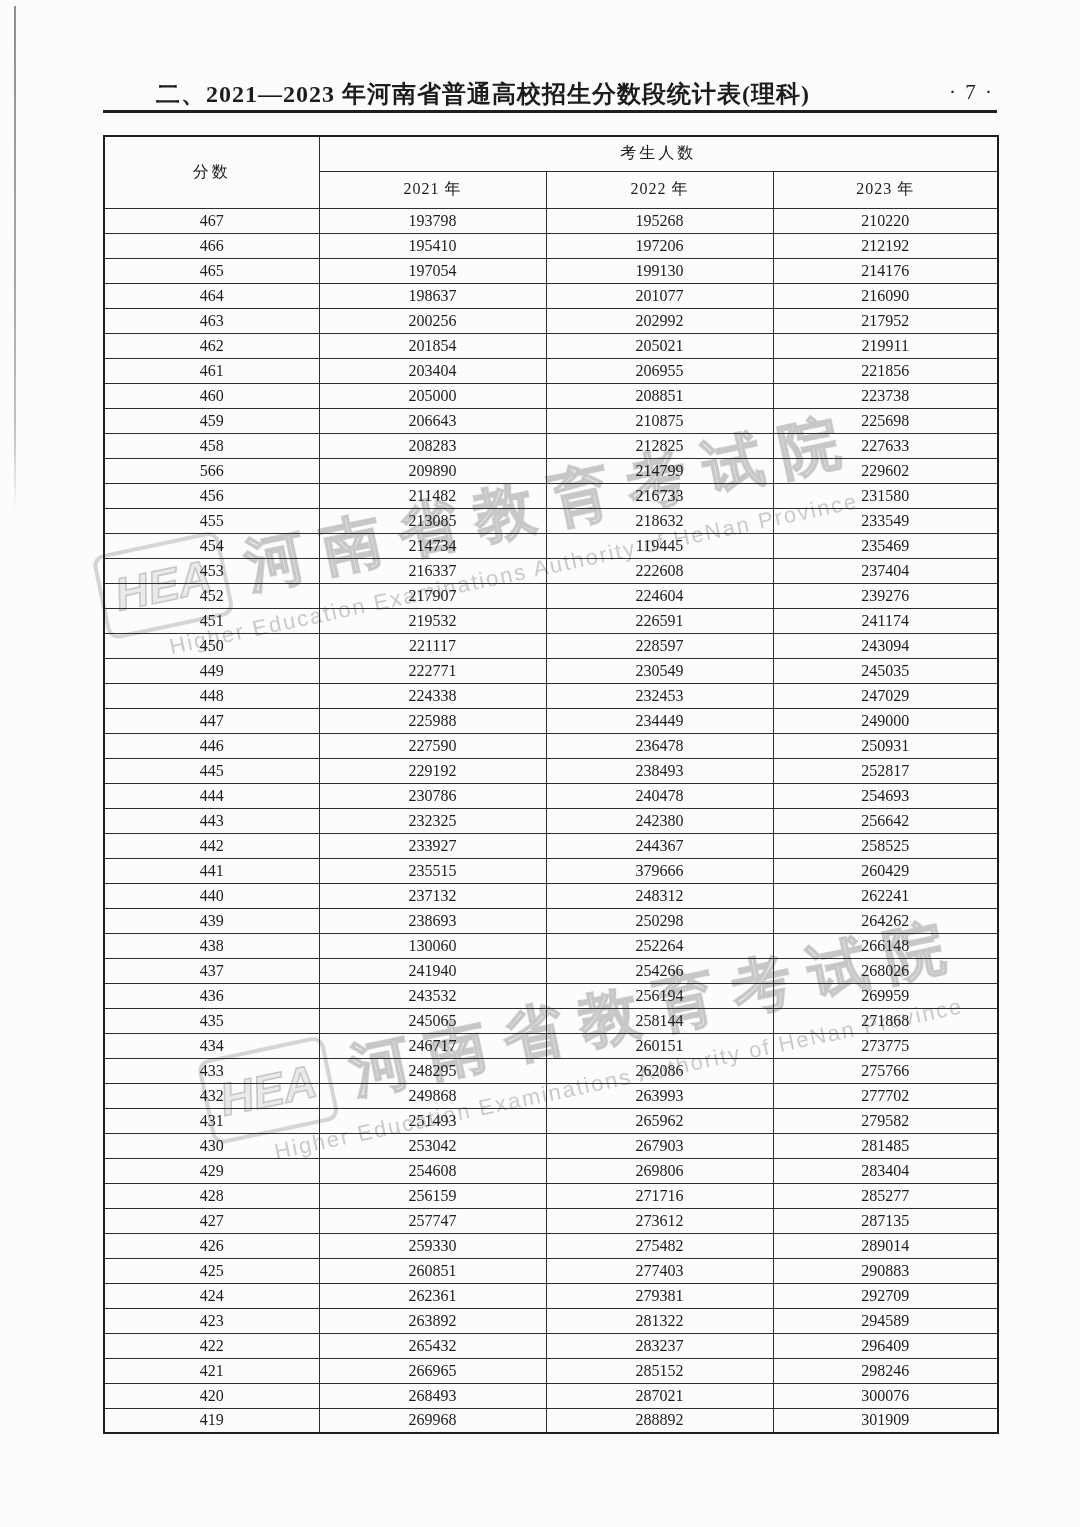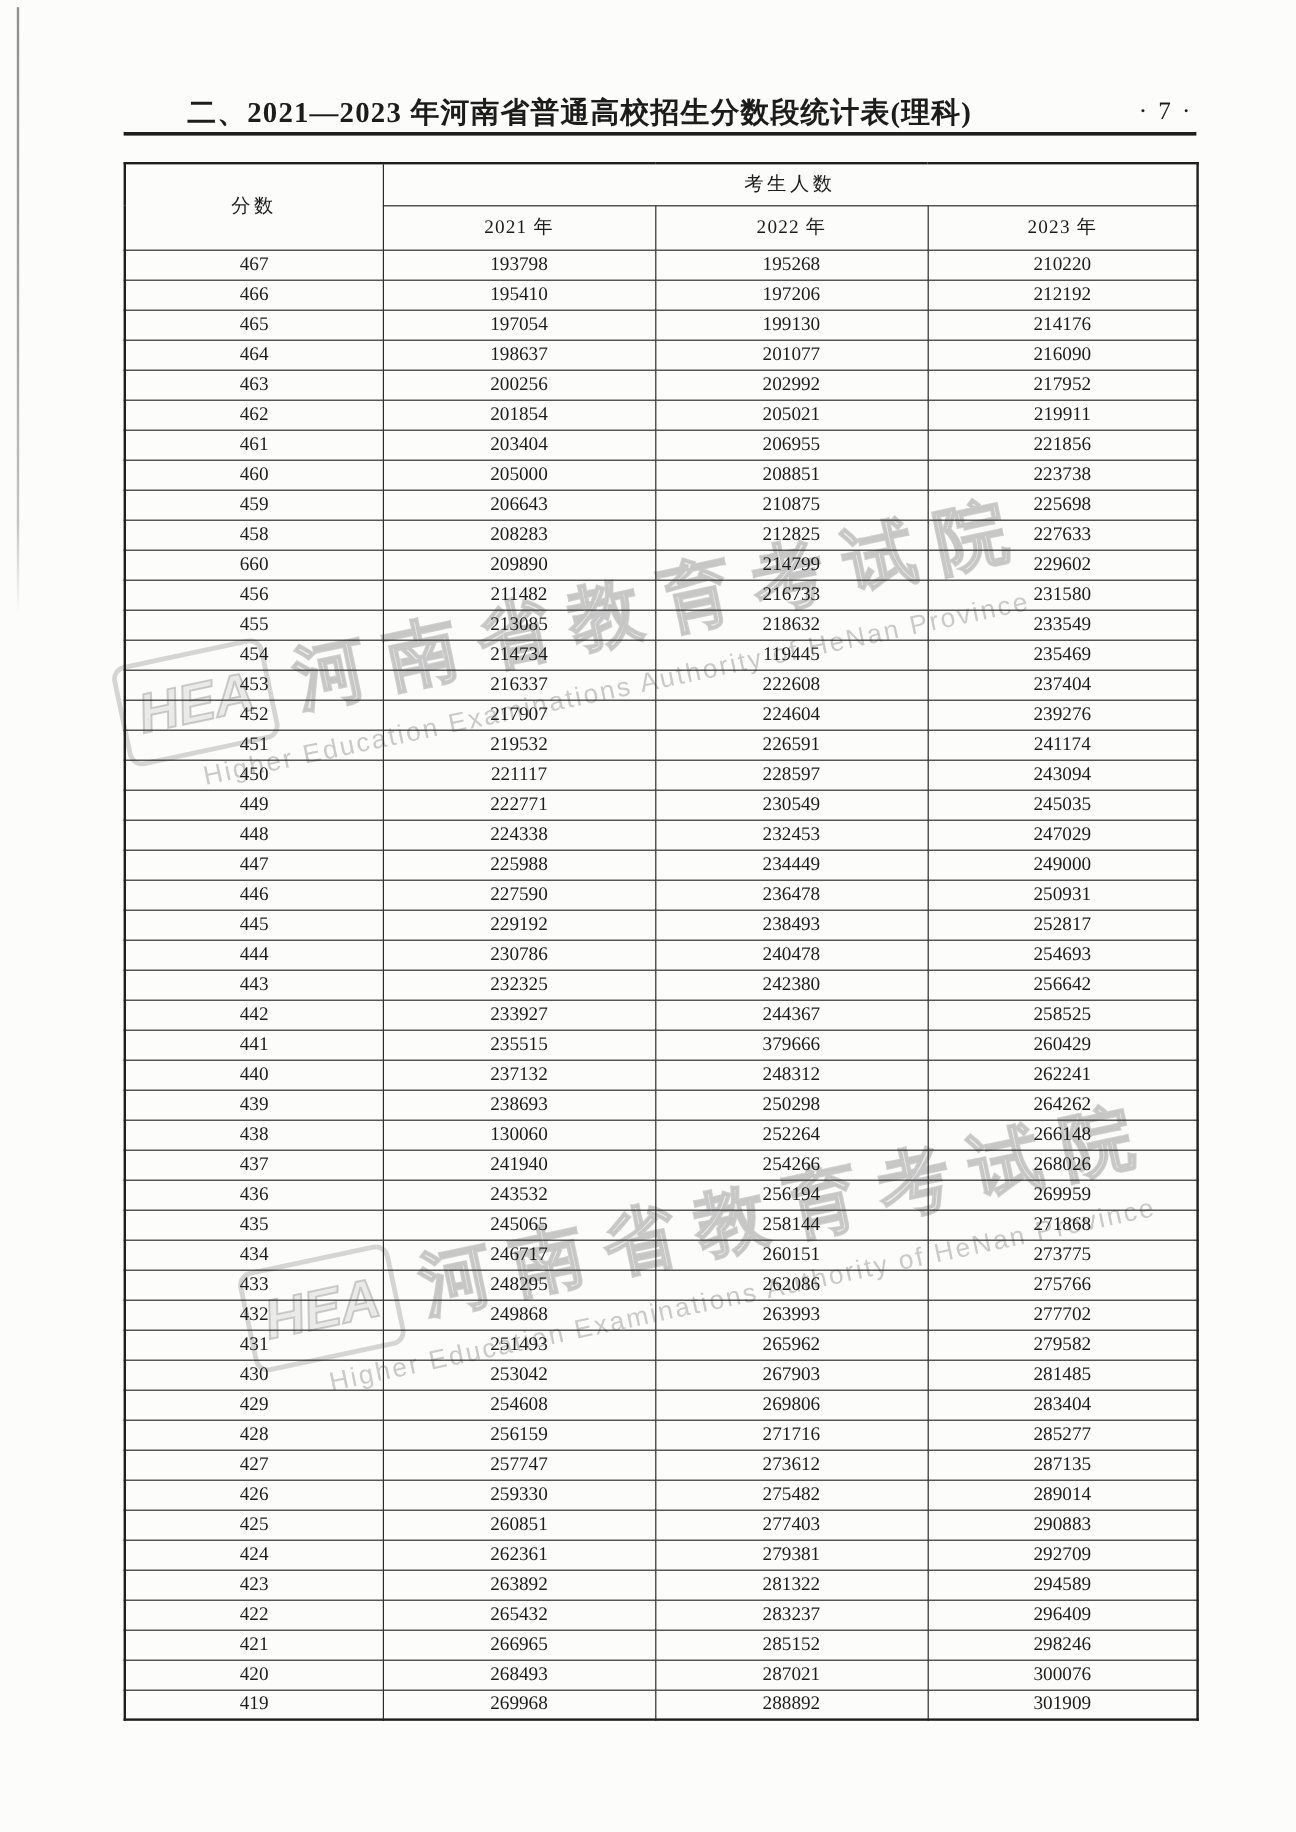--- a/index.html
+++ b/index.html
@@ -200,21 +200,21 @@
         <td>210875</td>
         <td>225698</td>
       </tr>
       <tr>
         <td>458</td>
         <td>208283</td>
         <td>212825</td>
         <td>227633</td>
       </tr>
       <tr>
-        <td>660</td>
+        <td>566</td>
         <td>209890</td>
         <td>214799</td>
         <td>229602</td>
       </tr>
       <tr>
         <td>456</td>
         <td>211482</td>
         <td>216733</td>
         <td>231580</td>
       </tr>

